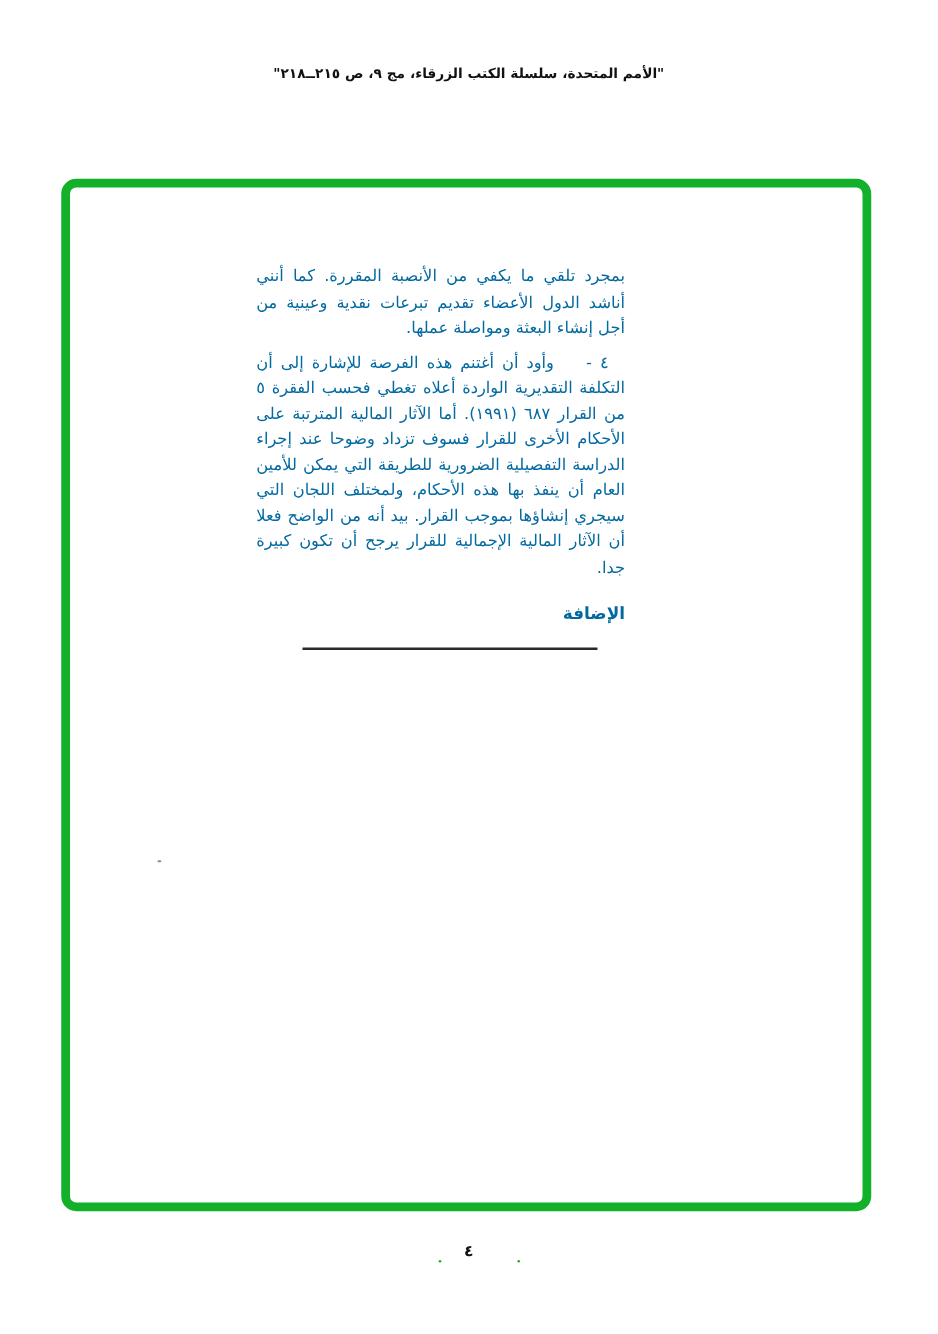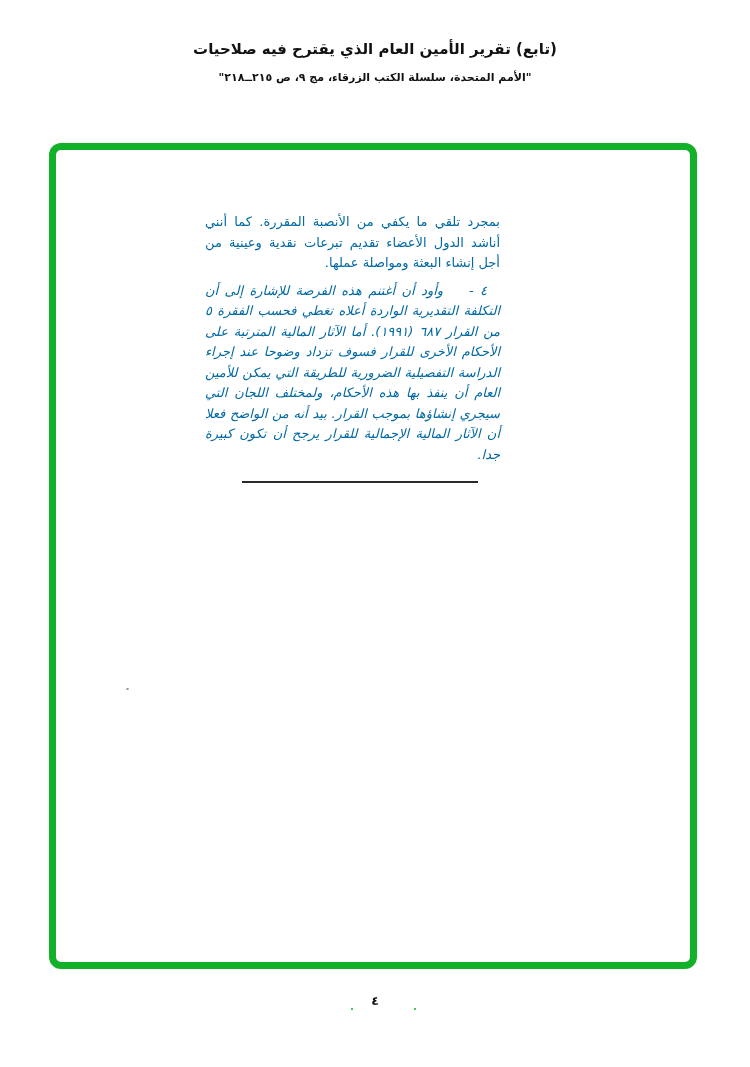--- a/index.html
+++ b/index.html
@@ -66,21 +66,20 @@
     line-height: 20.5px;
     color: #0369a1;
   }
   .text-column p {
     margin: 0;
     padding: 0;
   }
   .para-numbered {
     margin-top: 7px !important;
     text-indent: 13px;
-    font-style: italic;
   }
   .section-heading {
     margin-top: 16px;
     margin-bottom: 8px;
     font-weight: bold;
     font-size: 13.5px;
     text-align: right;
   }
   .footnote-rule {
     margin-top: 16px;
@@ -110,29 +109,29 @@
   .speck-gray  { left: 126px; top: 688px; width: 3px; height: 2px; background: #9a9a9a; }
   .speck-green-1 { left: 351px; top: 1008px; width: 2px; height: 2px; background: #13b12a; }
   .speck-green-2 { left: 414px; top: 1008px; width: 2px; height: 2px; background: #13b12a; }
 </style>
 </head>
 <body>
 
 <div class="page">
 
   <div class="header">
-    <div class="h-line1">(تابع) تقرير الأمين العام الذي يقترح فيه صلاحيات</div>
     <div class="h-line3">"الأمم المتحدة، سلسلة الكتب الزرقاء، مج ٩، ص ٢١٥ــ٢١٨"</div>
   </div>
 
   <div class="green-frame"></div>
 
   <div class="text-column">
     <p>بمجرد تلقي ما يكفي من الأنصبة المقررة. كما أنني أناشد الدول الأعضاء تقديم تبرعات نقدية وعينية من أجل إنشاء البعثة ومواصلة عملها.</p>
     <p class="para-numbered">٤ -&nbsp;&nbsp;&nbsp;&nbsp;وأود أن أغتنم هذه الفرصة للإشارة إلى أن التكلفة التقديرية الواردة أعلاه تغطي فحسب الفقرة ٥ من القرار ٦٨٧ (١٩٩١). أما الآثار المالية المترتبة على الأحكام الأخرى للقرار فسوف تزداد وضوحا عند إجراء الدراسة التفصيلية الضرورية للطريقة التي يمكن للأمين العام أن ينفذ بها هذه الأحكام، ولمختلف اللجان التي سيجري إنشاؤها بموجب القرار. بيد أنه من الواضح فعلا أن الآثار المالية الإجمالية للقرار يرجح أن تكون كبيرة جدا.</p>
+    <div class="section-heading">الإضافة</div>
     <div class="footnote-rule"></div>
   </div>
 
   <div class="page-number">٤</div>
 
   <div class="speck speck-gray"></div>
   <div class="speck speck-green-1"></div>
   <div class="speck speck-green-2"></div>
 
 </div>

